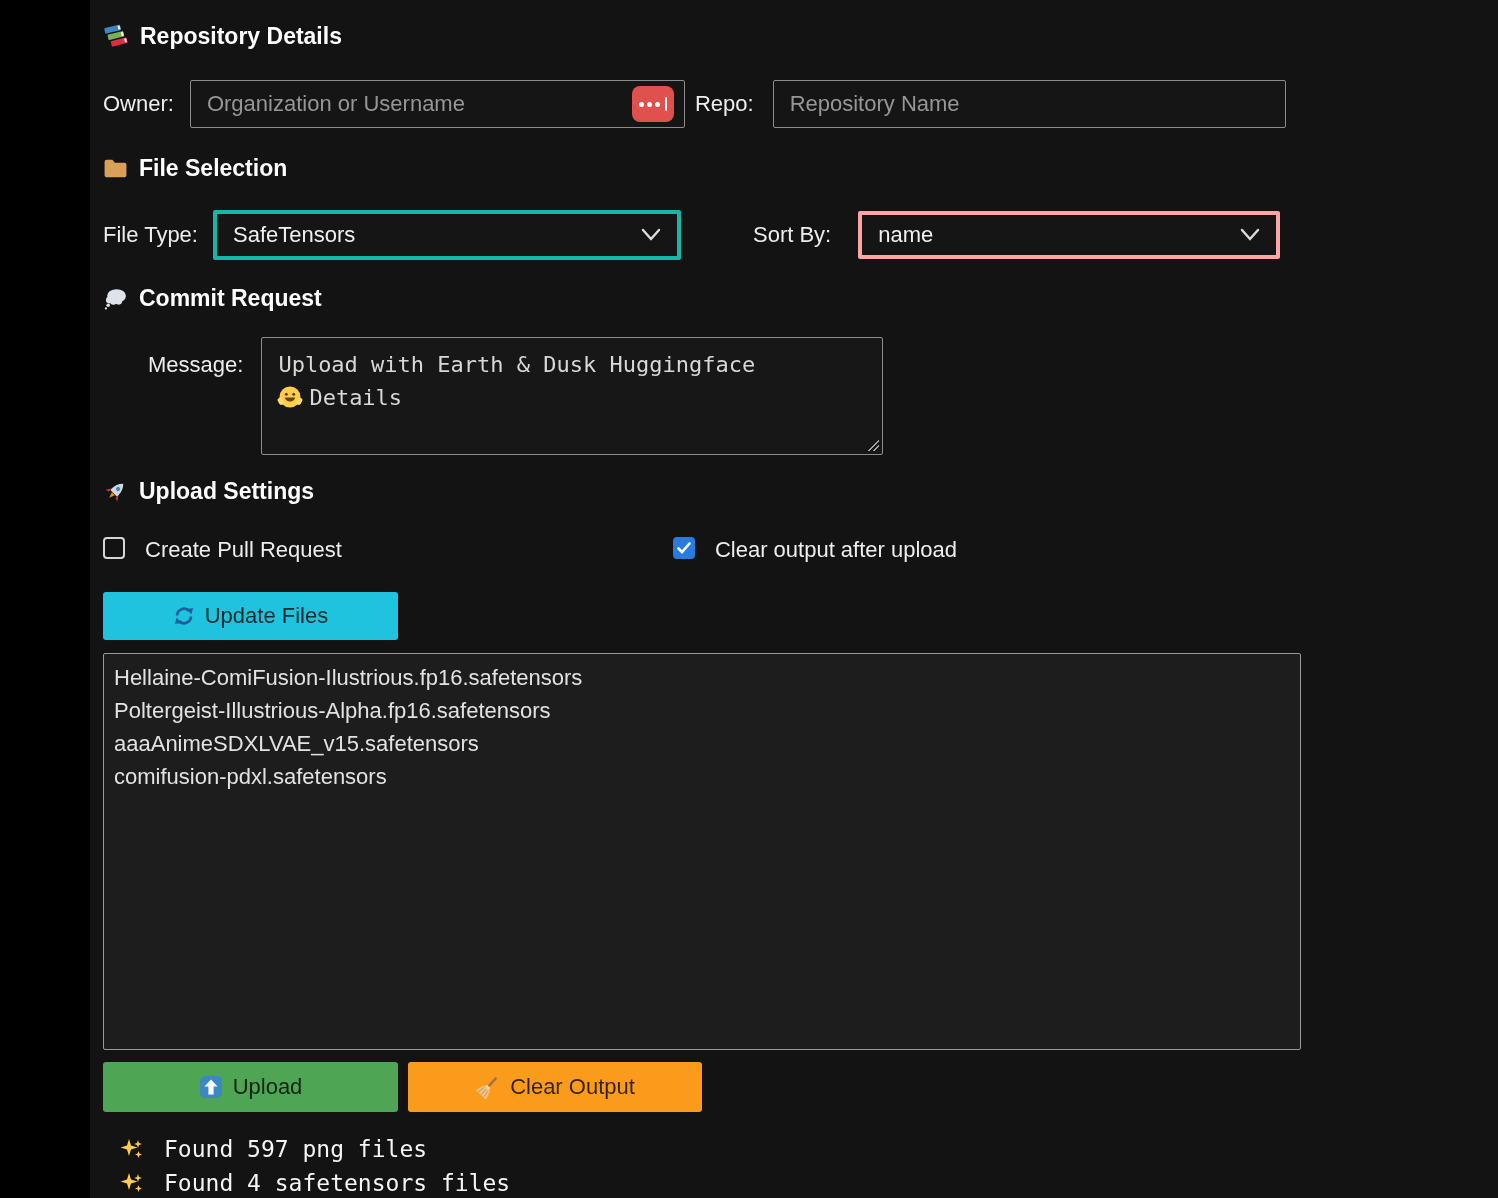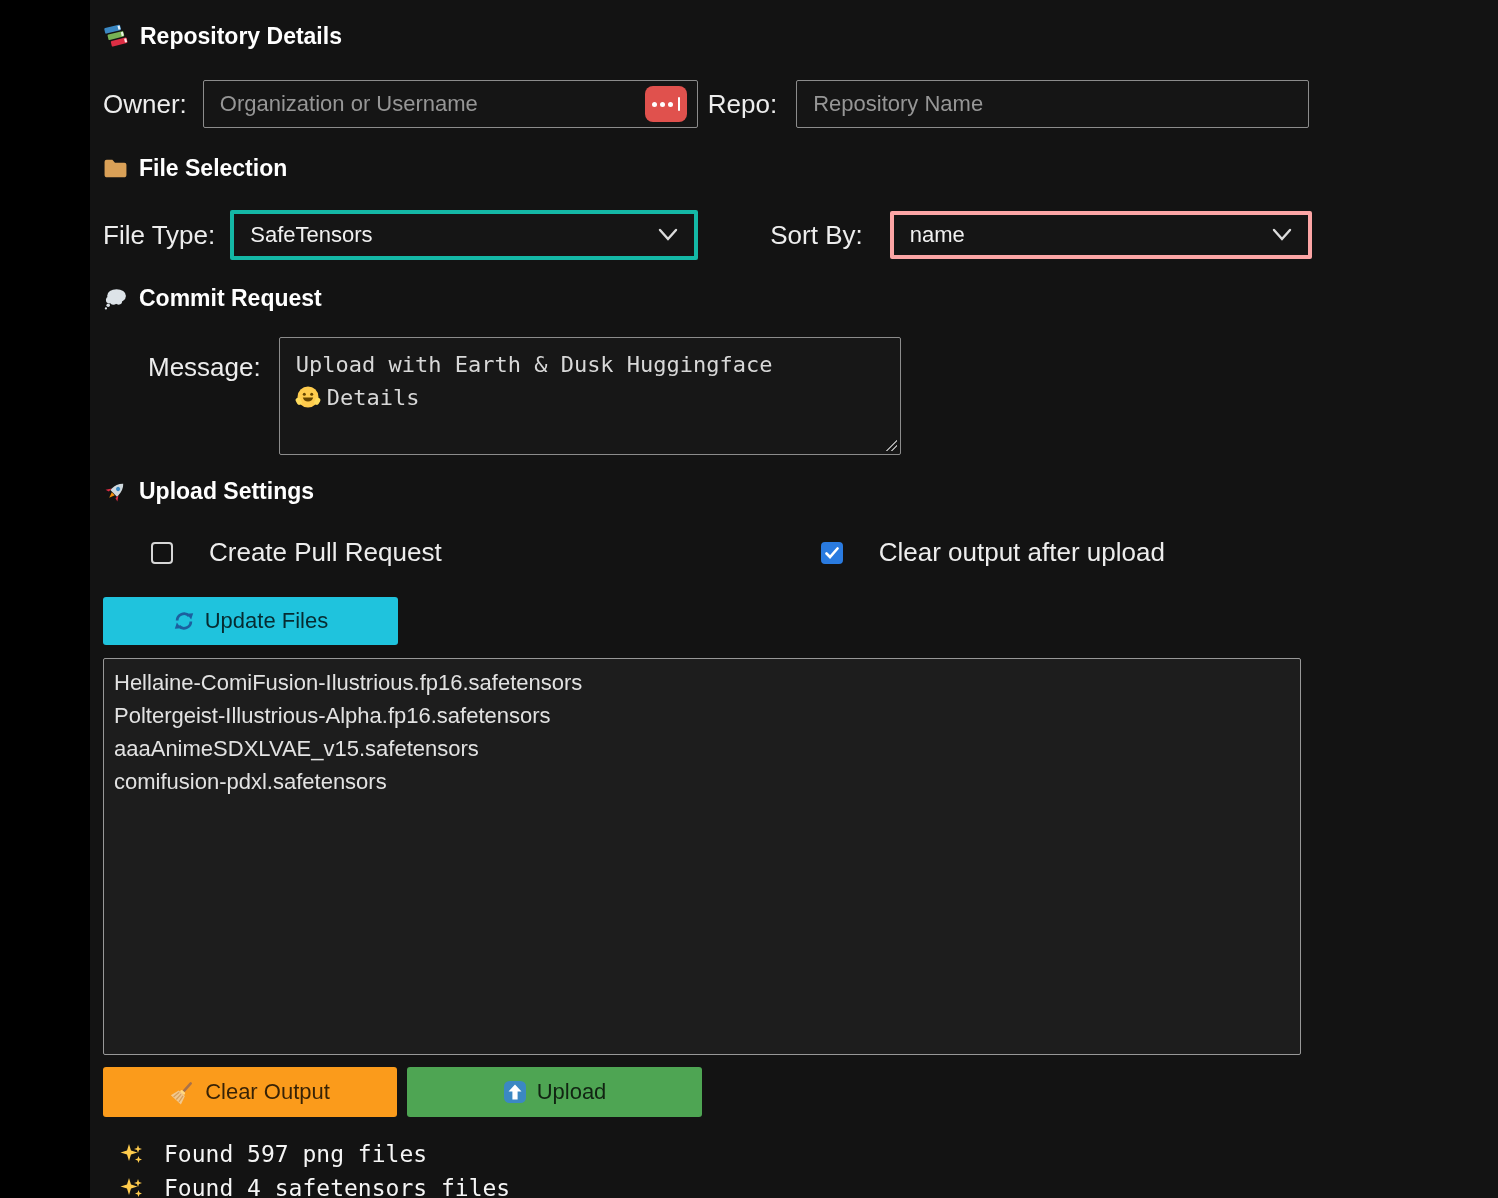--- a/index.html
+++ b/index.html
@@ -12,21 +12,21 @@
   .app {
     position:absolute; left:90px; top:0; width:1408px; height:1198px;
     background:#131313; padding:22px 0 0 13px;
   }
   .heading {
     display:flex; align-items:center; gap:11px;
     font-size:23px; font-weight:bold; color:#ffffff; height:28px;
   }
   .heading svg { flex:0 0 auto; }
   .row { display:flex; align-items:center; }
-  .label { font-size:26px; color:#ededed; white-space:nowrap; }
+  .label { font-size:22px; color:#ededed; white-space:nowrap; }
 
   
   .h-repo   { margin:0 0 30px 0; }
   .h-file   { margin:0 0 28px 0; }
   .h-commit { margin:0 0 25px 0; }
   .h-upload { margin:0 0 32px 0; }
 
   
   .owner-row { margin-bottom:26px; }
   .input-wrap { position:relative; margin-left:16px; }
@@ -70,21 +70,21 @@
   .fake-textarea::after {
     content:""; position:absolute; right:3px; bottom:3px; width:12px; height:12px;
     background:linear-gradient(135deg, transparent 0 52%, #a5a5a5 52% 60%,
                transparent 60% 74%, #a5a5a5 74% 82%, transparent 82%);
   }
   .nowrap { white-space:nowrap; }
   .fake-textarea svg { vertical-align:-4px; margin-right:7px; }
 
   
   .cb-row { margin-bottom:29px; }
-  .cb-group { display:flex; align-items:center; gap:36px;margin-left:48px; }
+  .cb-group { display:flex; align-items:flex-start; gap:20px; }
   .cb-group-1 { margin-right:331px; }
   .checkbox {
     width:22px; height:22px; border-radius:4px; border:2px solid #d6d6d6;
     background:#121212; display:flex; align-items:center; justify-content:center;
     cursor:pointer; flex:0 0 auto;
   }
   .checkbox svg { display:none; }
   .checkbox.checked { background:#2a7be0; border-color:#2a7be0; }
   .checkbox.checked svg { display:block; }
 
@@ -244,38 +244,38 @@
   </button>
 
   <div class="listbox">
     <div class="list-item">Hellaine-ComiFusion-Ilustrious.fp16.safetensors</div>
     <div class="list-item">Poltergeist-Illustrious-Alpha.fp16.safetensors</div>
     <div class="list-item">aaaAnimeSDXLVAE_v15.safetensors</div>
     <div class="list-item">comifusion-pdxl.safetensors</div>
   </div>
 
   <div class="row btn-row">
+    <button class="btn btn-upload">
+      <svg viewBox="0 0 24 24" width="24" height="24">
+        <rect x="1" y="1" width="22" height="22" rx="5.5" fill="#3b88c3"></rect>
+        <path d="M12 4.5 L18.5 11.5 H14.6 V19.5 H9.4 V11.5 H5.5 Z" fill="#fff"></path>
+      </svg>
+      <span>Upload</span>
+    </button>
     <button class="btn btn-clear">
       <svg viewBox="0 0 24 24" width="25" height="25" style="overflow:visible">
         <g transform="rotate(42 12 12)">
           <rect x="10.8" y="-1" width="2.4" height="12" rx="1.2" fill="#a8714a"></rect>
           <rect x="9.3" y="10.5" width="5.4" height="2.6" rx="1.3" fill="#ffd983"></rect>
           <path d="M8 13 H16 L18.5 21.5 H5.5 Z" fill="#f1c88f"></path>
           <path d="M9.5 14 L8.5 21 M12 14 L12 21 M14.5 14 L15.5 21" stroke="#d6a05e" stroke-width="1.2" fill="none"></path>
         </g>
       </svg>
       <span>Clear Output</span>
     </button>
-    <button class="btn btn-upload">
-      <svg viewBox="0 0 24 24" width="24" height="24">
-        <rect x="1" y="1" width="22" height="22" rx="5.5" fill="#3b88c3"></rect>
-        <path d="M12 4.5 L18.5 11.5 H14.6 V19.5 H9.4 V11.5 H5.5 Z" fill="#fff"></path>
-      </svg>
-      <span>Upload</span>
-    </button>
   </div>
 
   <div class="output">
     <div class="out-line">
       <svg viewBox="0 0 24 24" width="24" height="24">
         <path d="M9 2 L11 8.5 L17.5 10.5 L11 12.5 L9 19 L7 12.5 L0.5 10.5 L7 8.5 Z" fill="#ffcc4d"></path>
         <path d="M18 3 L19 6 L22 7 L19 8 L18 11 L17 8 L14 7 L17 6 Z" fill="#ffcc4d"></path>
         <path d="M18.5 14 L19.4 16.6 L22 17.5 L19.4 18.4 L18.5 21 L17.6 18.4 L15 17.5 L17.6 16.6 Z" fill="#ffcc4d"></path>
       </svg>
       <span>Found 597 png files</span>

